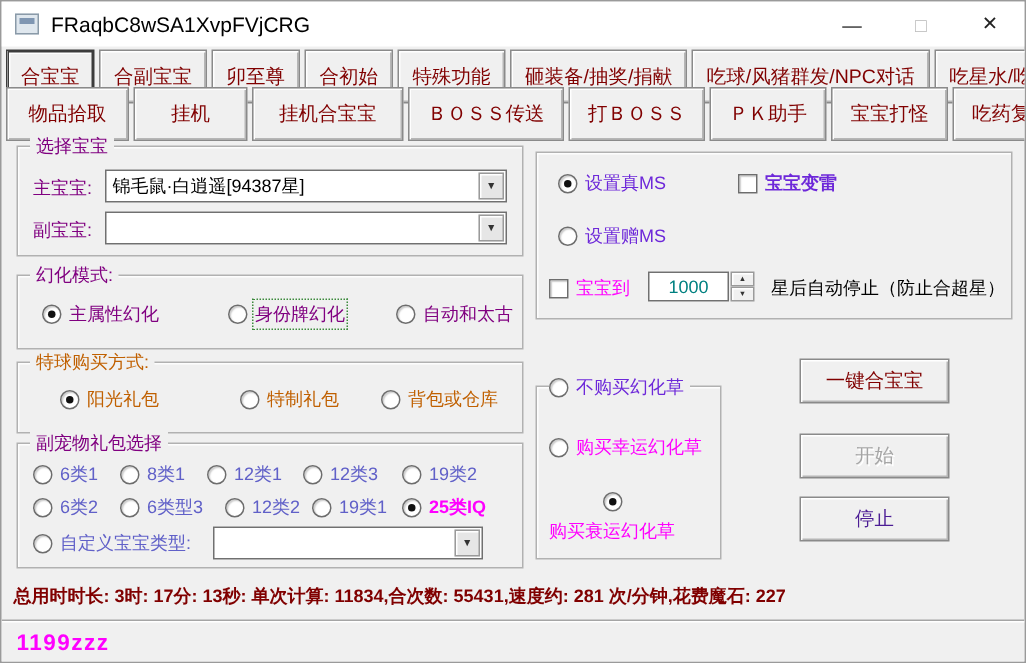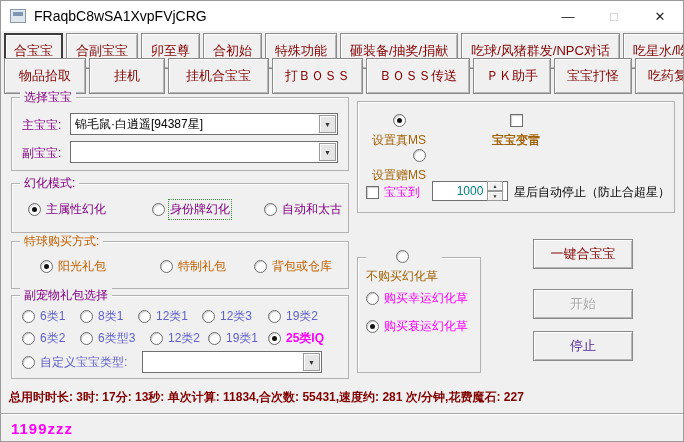--- a/index.html
+++ b/index.html
@@ -35,21 +35,21 @@
   .tabrow { position:absolute; left:3px; right:3px; display:flex; gap:3px; }
   .tabrow .btn3d { height:36px; padding:0 9px; flex:0 0 auto; }
   .tabrow1 { top:32px; }
   .tabrow2 { top:57px; }
   .tab-active { border:1px solid #3c3c3c; box-shadow: inset 0 0 0 1px #3c3c3c, inset 2px 2px 0 #ffffff; }
   
   .group { position:absolute; border:1px solid #b1b1b1; box-shadow: inset 1px 1px 0 #fdfdfd; }
   .legend { position:absolute; top:-8px; left:8px; background:#f0f0f0; padding:0 4px; font-size:12px; line-height:14px; }
   .purple { color:#800080; }
   .orange { color:#c06000; }
-  .blue   { color:#a16207;flex-direction:column; }
+  .blue   { color:#6d28d9; }
   .violet { color:#6060c8; }
   .magenta{ color:#ff00ff; }
   .maroon { color:#800000; }
   
   .combo { position:absolute; height:22px; background:#fff; border:1px solid #707070; }
   .combo-value { position:absolute; left:4px; right:20px; top:0; bottom:0; display:flex; align-items:center; font-size:12px; overflow:hidden; white-space:nowrap; }
   .combo-arrow { position:absolute; top:1px; right:1px; bottom:1px; width:17px; background:#e6e6e6; border:1px solid #9a9a9a; box-shadow: inset 1px 1px 0 #fff; display:flex; align-items:center; justify-content:center; font-size:7px; color:#333; cursor:pointer; }
   .radio { position:absolute; display:flex; align-items:center; gap:5px; cursor:pointer; white-space:nowrap; }
   .rb { width:13px; height:13px; border-radius:50%; background:#fff; border:1px solid #6d6d6d; box-shadow: inset 1px 1px 1px rgba(0,0,0,.2); position:relative; flex:0 0 auto; }
   .on .rb::after { content:""; position:absolute; left:3px; top:3px; width:5px; height:5px; border-radius:50%; background:#111; }
@@ -88,22 +88,22 @@
   <div class="btn3d">合初始</div>
   <div class="btn3d">特殊功能</div>
   <div class="btn3d">砸装备/抽奖/捐献</div>
   <div class="btn3d">吃球/风猪群发/NPC对话</div>
   <div class="btn3d">吃星水/吃幸运/捐团</div>
 </div>
 <div class="tabrow tabrow2">
   <div class="btn3d" style="padding:0 14px;">物品拾取</div>
   <div class="btn3d" style="padding:0 24px;">挂机</div>
   <div class="btn3d" style="padding:0 17px;">挂机合宝宝</div>
+  <div class="btn3d" style="padding:0 12px;">ＢＯＳＳ传送</div>
   <div class="btn3d" style="padding:0 12px;">打ＢＯＳＳ</div>
-  <div class="btn3d" style="padding:0 12px;">ＢＯＳＳ传送</div>
   <div class="btn3d" style="padding:0 12px;">ＰＫ助手</div>
   <div class="btn3d" style="padding:0 12px;">宝宝打怪</div>
   <div class="btn3d" style="padding:0 12px;">吃药复活</div>
 
 </div>
 
 <div class="group" style="left:10px; top:96px; width:338px; height:74px;">
   <span class="legend purple">选择宝宝</span>
   <span class="label purple" style="left:10px; top:19px;">主宝宝:</span>
   <div class="combo" style="left:58px; top:15px; width:268px;">
@@ -203,46 +203,46 @@
 
 <div class="group" style="left:356px; top:100px; width:318px; height:112px;">
   <label class="radio blue on" style="left:14px; top:12px;">
     <span class="rb"></span>
     <span>设置真MS</span>
   </label>
   <label class="checkbox blue" style="left:134px; top:12px;font-weight:bold;">
     <span class="cb"></span>
     <span>宝宝变雷</span>
   </label>
-  <label class="radio blue" style="left:14px; top:47px;align-items:flex-end;">
+  <label class="radio blue" style="left:14px; top:47px;">
     <span class="rb"></span>
     <span>设置赠MS</span>
   </label>
   <label class="checkbox magenta" style="left:8px; top:82px;">
     <span class="cb"></span>
     <span>宝宝到</span>
   </label>
-  <input class="numinput" style="left: 74px; top: 79px; width: 76px;" value="1000">
+  <input class="numinput" style="left: 74px; top: 79px; width: 54px;" value="1000">
   <div class="spinner" style="left:129px; top:79px;">
     <div class="spinbtn">▲</div>
     <div class="spinbtn">▼</div>
   </div>
   <span class="label" style="left:156px; top:82px;">星后自动停止（防止合超星）</span>
 </div>
 
 <div class="group" style="left:356px; top:256px; width:124px; height:116px;">
   <label class="radio blue" style="left:8px; top:-8px; background:#f0f0f0; padding-right:4px;">
     <span class="rb"></span>
     <span>不购买幻化草</span>
   </label>
   <label class="radio magenta" style="left:8px; top:32px;">
     <span class="rb"></span>
     <span>购买幸运幻化草</span>
   </label>
-  <label class="radio magenta on" style="left:8px; top:60px;">
+  <label class="radio magenta on" style="left:8px; top:70px;flex-direction:column;">
     <span class="rb"></span>
     <span>购买衰运幻化草</span>
   </label>
 </div>
 
 <button class="btn3d actionbtn maroon" style="left:532px; top:238px;">一键合宝宝</button>
 <button class="btn3d actionbtn disabled" style="left:532px; top:288px;">开始</button>
 <button class="btn3d actionbtn" style="left:532px; top:330px; color:#4c1d95;">停止</button>
 
 <div class="status-line">总用时时长: 3时: 17分: 13秒: 单次计算: 11834,合次数: 55431,速度约: 281 次/分钟,花费魔石: 227</div>

